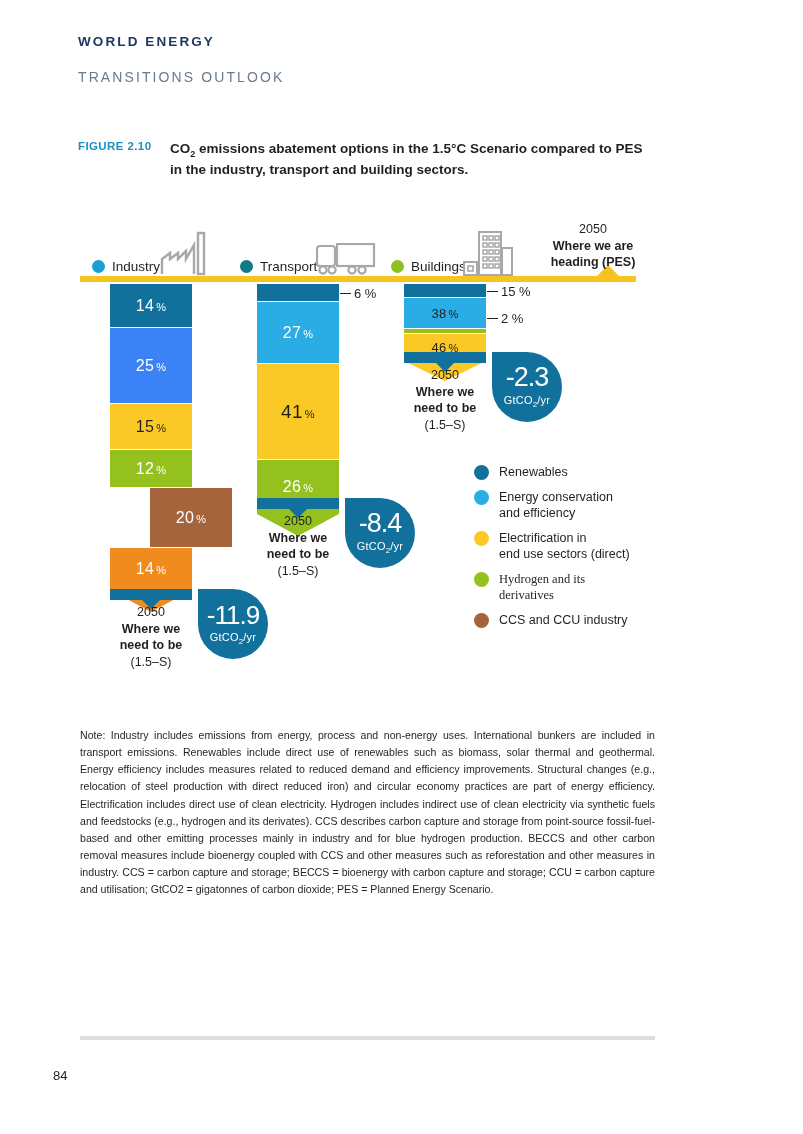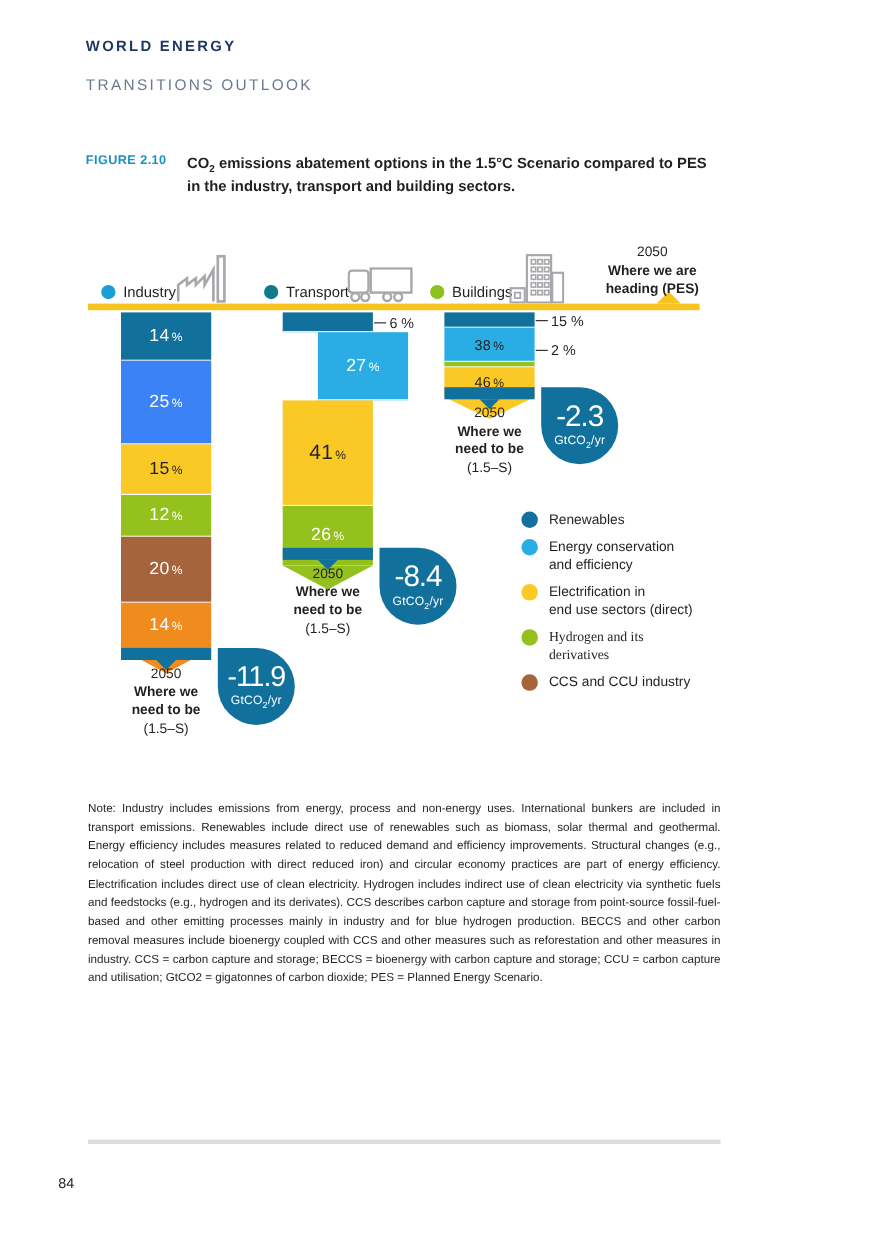--- a/index.html
+++ b/index.html
@@ -205,21 +205,21 @@
       </div>
       <div class="seg" style="height:76px;background:#3b82f6;color:#ffffff;">
         <span class="val">25<span class="pc">%</span></span>
       </div>
       <div class="seg" style="height:46px;background:#fbc926;color:#231f20;">
         <span class="val">15<span class="pc">%</span></span>
       </div>
       <div class="seg" style="height:38px;background:#95c11f;color:#ffffff;">
         <span class="val">12<span class="pc">%</span></span>
       </div>
-      <div class="seg" style="height:60px;background:#a5643c;color:#ffffff;">
+      <div class="seg" style="height:60px;background:#a5643c;color:#ffffff;margin-left:40px;">
         <span class="val">20<span class="pc">%</span></span>
       </div>
       <div class="seg" style="height:42px;background:#f08c1e;color:#ffffff;border-bottom:none;">
         <span class="val">14<span class="pc">%</span></span>
       </div>
       <div class="tip">
         <i style="border-top:22px solid #f08c1e;border-left-width:41px;border-right-width:41px;"></i>
       </div>
     </div>
 
@@ -233,21 +233,21 @@
       <span class="yr">(1.5–S)</span>
     </div>
 
     <div class="bubble" style="left:198px;top:589px;width:70px;height:70px;">
       <span class="big" style="font-size:26px;">-11.9</span>
       <span class="unit" style="font-size:11px;">GtCO<sub>2</sub>/yr</span>
     </div>
 
     <div class="stack" style="left:257px;top:284px;width:82px;">
       <div class="seg" style="height:18px;background:#11719c;color:#ffffff;"></div>
-      <div class="seg" style="height:62px;background:#29ade4;color:#ffffff;margin-left:32px;">
+      <div class="seg" style="height:62px;background:#29ade4;color:#ffffff;">
         <span class="val">27<span class="pc">%</span></span>
       </div>
       <div class="seg" style="height:96px;background:#fbc926;color:#231f20;">
         <span class="val" style="font-size:19px;">41<span class="pc">%</span></span>
       </div>
       <div class="seg" style="height:54px;background:#95c11f;color:#ffffff;border-bottom:none;">
         <span class="val">26<span class="pc">%</span></span>
       </div>
       <div class="tip">
         <i style="border-top:22px solid #95c11f;border-left-width:41px;border-right-width:41px;"></i>

